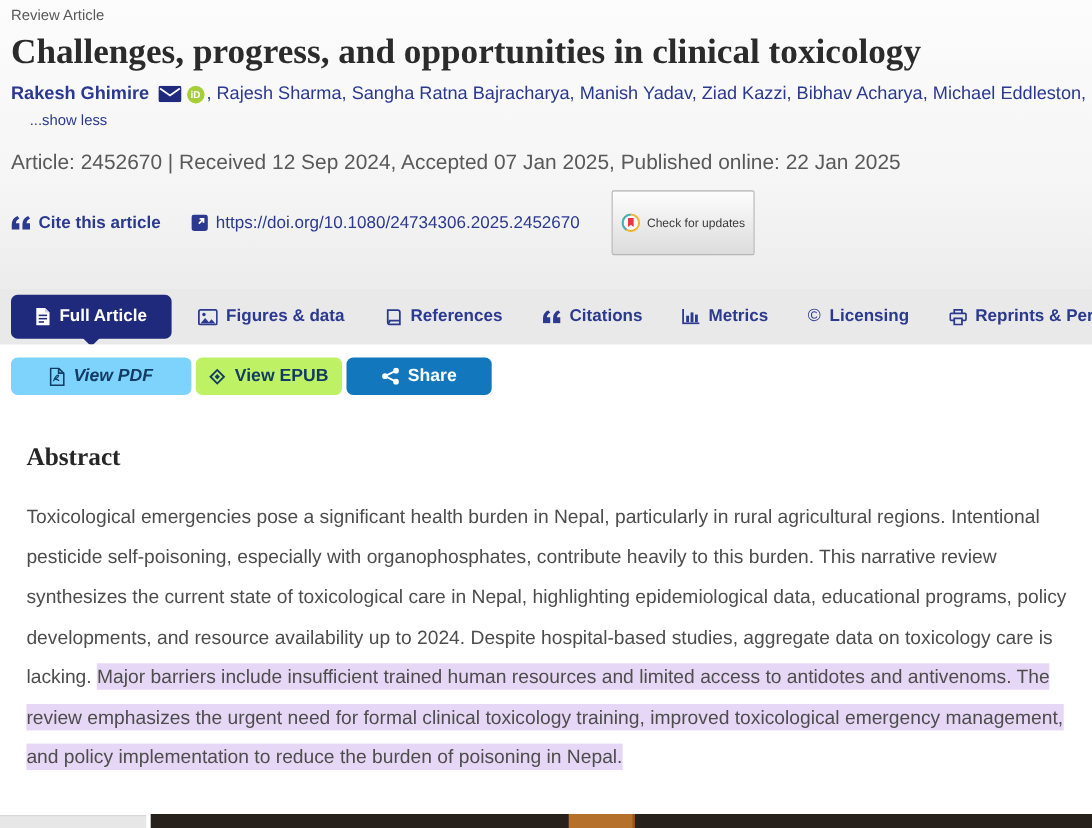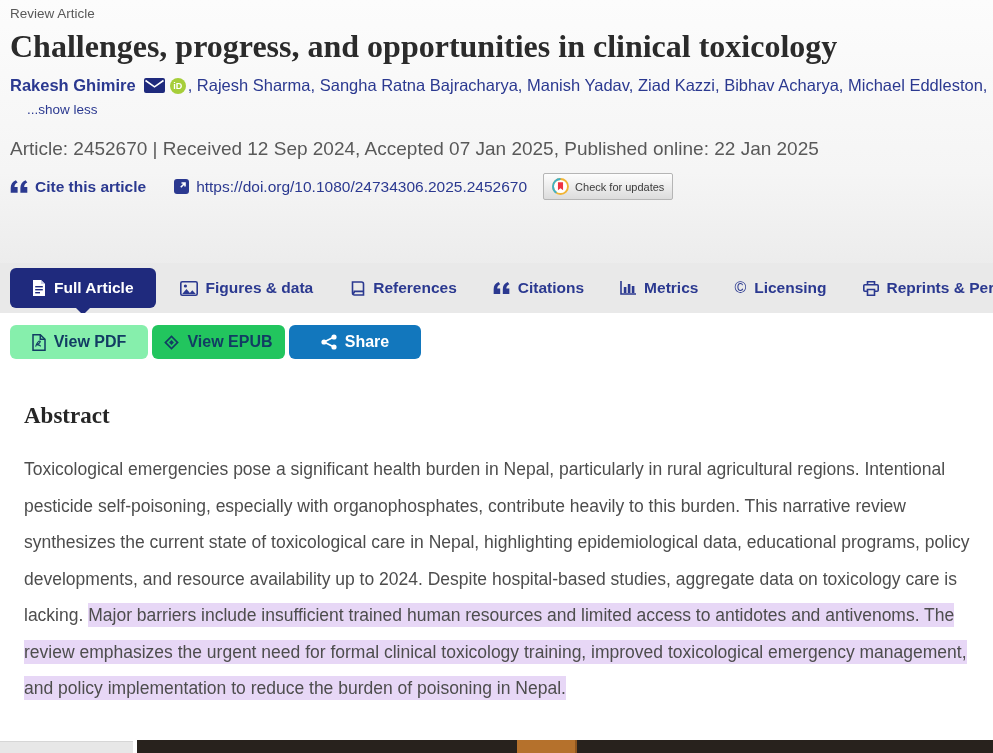--- a/index.html
+++ b/index.html
@@ -27,44 +27,44 @@
     width:16px; height:16px; border-radius:50%; background:#a6ce39; color:#fff;
     font-size:9px; font-weight:700; }
   .show-less { margin:7px 0 0 17px; font-size:13.5px; color:#2b3990; cursor:pointer; }
   .article-info { margin-top:21px; font-size:19px; color:#595959; }
   .cite-row { margin-top:13px; display:flex; align-items:center; }
   .cite-link { display:inline-flex; align-items:center; gap:7px; color:#2b3990;
     font-size:15.5px; font-weight:600; cursor:pointer; }
   .doi-link { display:inline-flex; align-items:center; gap:7px; color:#2b3990;
     font-size:15.5px; margin-left:28px; cursor:pointer; }
   .check-updates {
-    margin-left:16px; display:inline-flex; align-items:center; gap:6px;
+    margin-left:29px; display:inline-flex; align-items:center; gap:6px;
     background:linear-gradient(#fdfdfd,#dcdcdc); border:1px solid #b5b5b5; border-radius:2px;
-    padding:4px 8px; font-size:11px; color:#3c3c3c; cursor:pointer;
+    padding:20px 8px; font-size:11px; color:#3c3c3c; cursor:pointer;
   }
   
   .tab-strip { margin-top:auto; height:50px; background:#e9e9e9; display:flex; align-items:center;
     padding-left:10px; white-space:nowrap; overflow:hidden; }
   .tab { display:inline-flex; align-items:center; gap:8px; color:#2b3990;
     font-size:15.5px; font-weight:600; cursor:pointer; margin-right:36px; flex:0 0 auto; }
   .tab-active {
     position:relative; background:#1f2a7d; color:#fff; border-radius:6px;
     height:40px; padding:0 22px; margin-right:24px;
   }
   .tab-active .pointer { position:absolute; left:50%; bottom:-7px; transform:translateX(-50%);
     width:0; height:0; border-left:8px solid transparent; border-right:8px solid transparent;
     border-top:8px solid #1f2a7d; }
   .tab .copyright-glyph { font-size:16px; font-weight:400; line-height:1; }
   
   .actions-row { display:flex; margin:12px 0 0 10px; gap:4px; }
   .btn { display:inline-flex; align-items:center; justify-content:center; gap:8px;
     height:34px; border:none; border-radius:6px; font-family:"Liberation Sans",sans-serif;
     font-size:16px; font-weight:700; cursor:pointer; }
-  .btn-green { background:#86efac; color:#123c63; width:138px; }
-  .btn-green2 { background:#22c55e; color:#123c63; width:133px; }
+  .btn-green { background:#7dd3fc; color:#123c63; width:164px;font-style:italic; }
+  .btn-green2 { background:#bef264; color:#123c63; width:133px; }
   .btn-share { background:#1277bd; color:#fff; width:132px; margin-left:0; }
   
   .abstract-section { padding:0 23px 0 24px; }
   .abstract-heading { margin-top:44px; font-family:"Liberation Serif", serif;
     font-weight:700; font-size:23px; color:#262626; }
   .abstract-text { margin-top:22px; font-size:17.5px; line-height:36.5px; color:#4d4d4d;
     max-width:963px; }
   .abstract-text mark { background:#e7d7f6; color:#4d4d4d; padding:2px 0; }
   
   .bottom-left-block { position:absolute; left:0; bottom:0; width:133px; height:12px;

